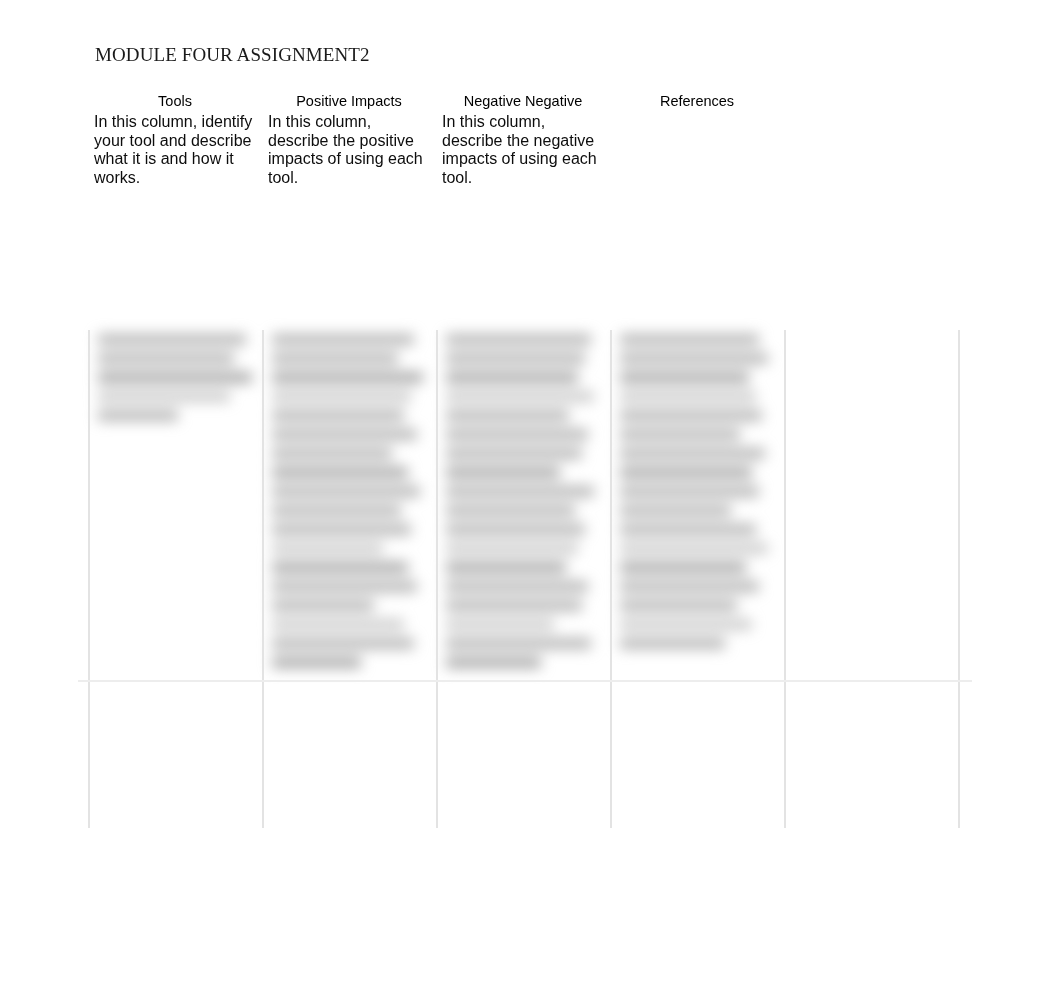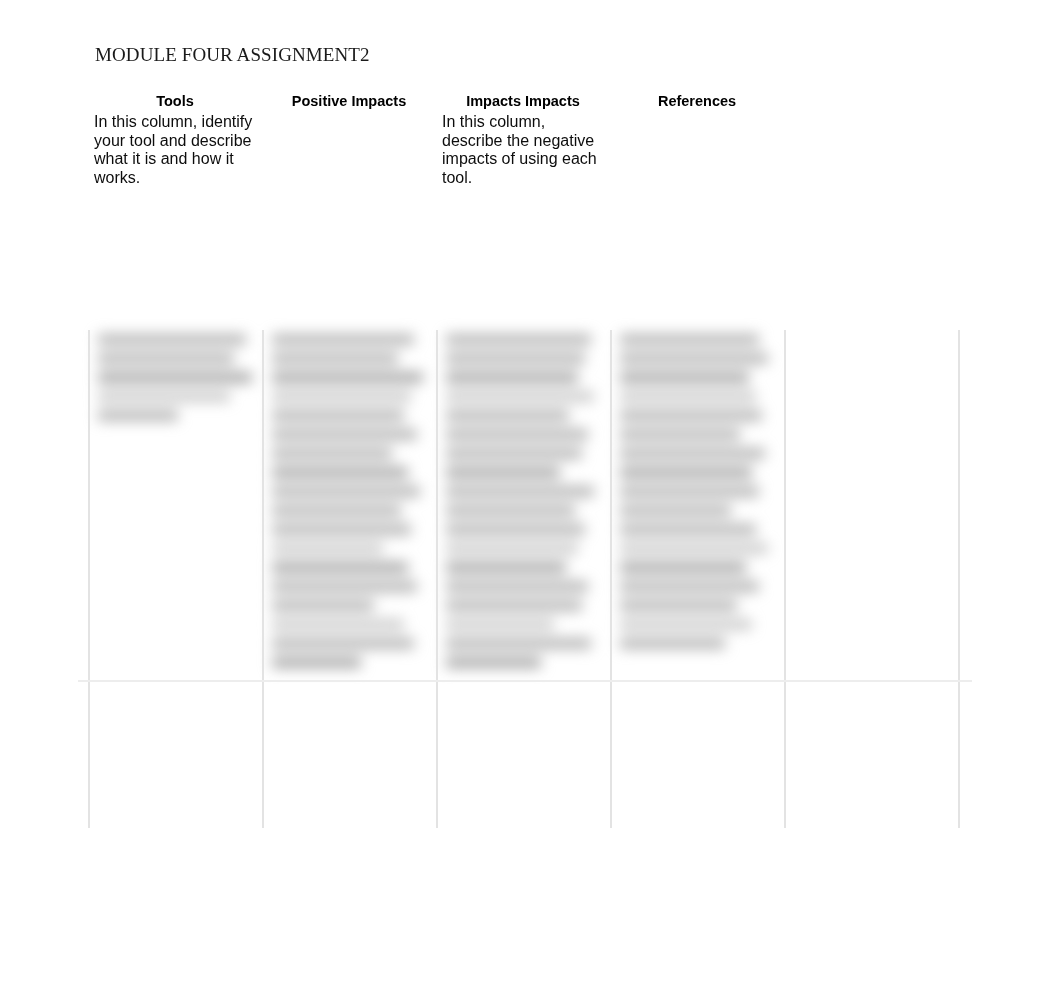--- a/index.html
+++ b/index.html
@@ -47,21 +47,21 @@
     display: flex;
     align-items: flex-start;
   }
   .tcol {
     width: 174px;
     box-sizing: border-box;
     padding: 0 6px 0 6px;
   }
   .tcol-head {
     text-align: center;
-    font-weight: bold;
+    font-weight: normal;
     font-size: 14.5px;
     line-height: 18px;
     color: #000000;
     margin: 0 0 3px 0;
     white-space: nowrap;
   }
   .tcol-head.wide {
     margin-left: -14px;
     margin-right: -14px;
   }
@@ -131,24 +131,25 @@
 
   <div class="template-table">
 
     <div class="tcol">
       <div class="tcol-head">Tools</div>
       <div class="tcol-body">In this column, identify your tool and describe what it is and how it works.</div>
     </div>
 
     <div class="tcol">
       <div class="tcol-head">Positive Impacts</div>
-    </div>
-
-    <div class="tcol">
-      <div class="tcol-head">Impacts Impacts</div>
+      <div class="tcol-body">In this column, describe the positive impacts of using each tool.</div>
+    </div>
+
+    <div class="tcol">
+      <div class="tcol-head">Negative Negative</div>
       <div class="tcol-body">In this column, describe the negative impacts of using each tool.</div>
     </div>
 
 
     <div class="tcol">
       <div class="tcol-head">References</div>
     </div>
 
   </div>
 

